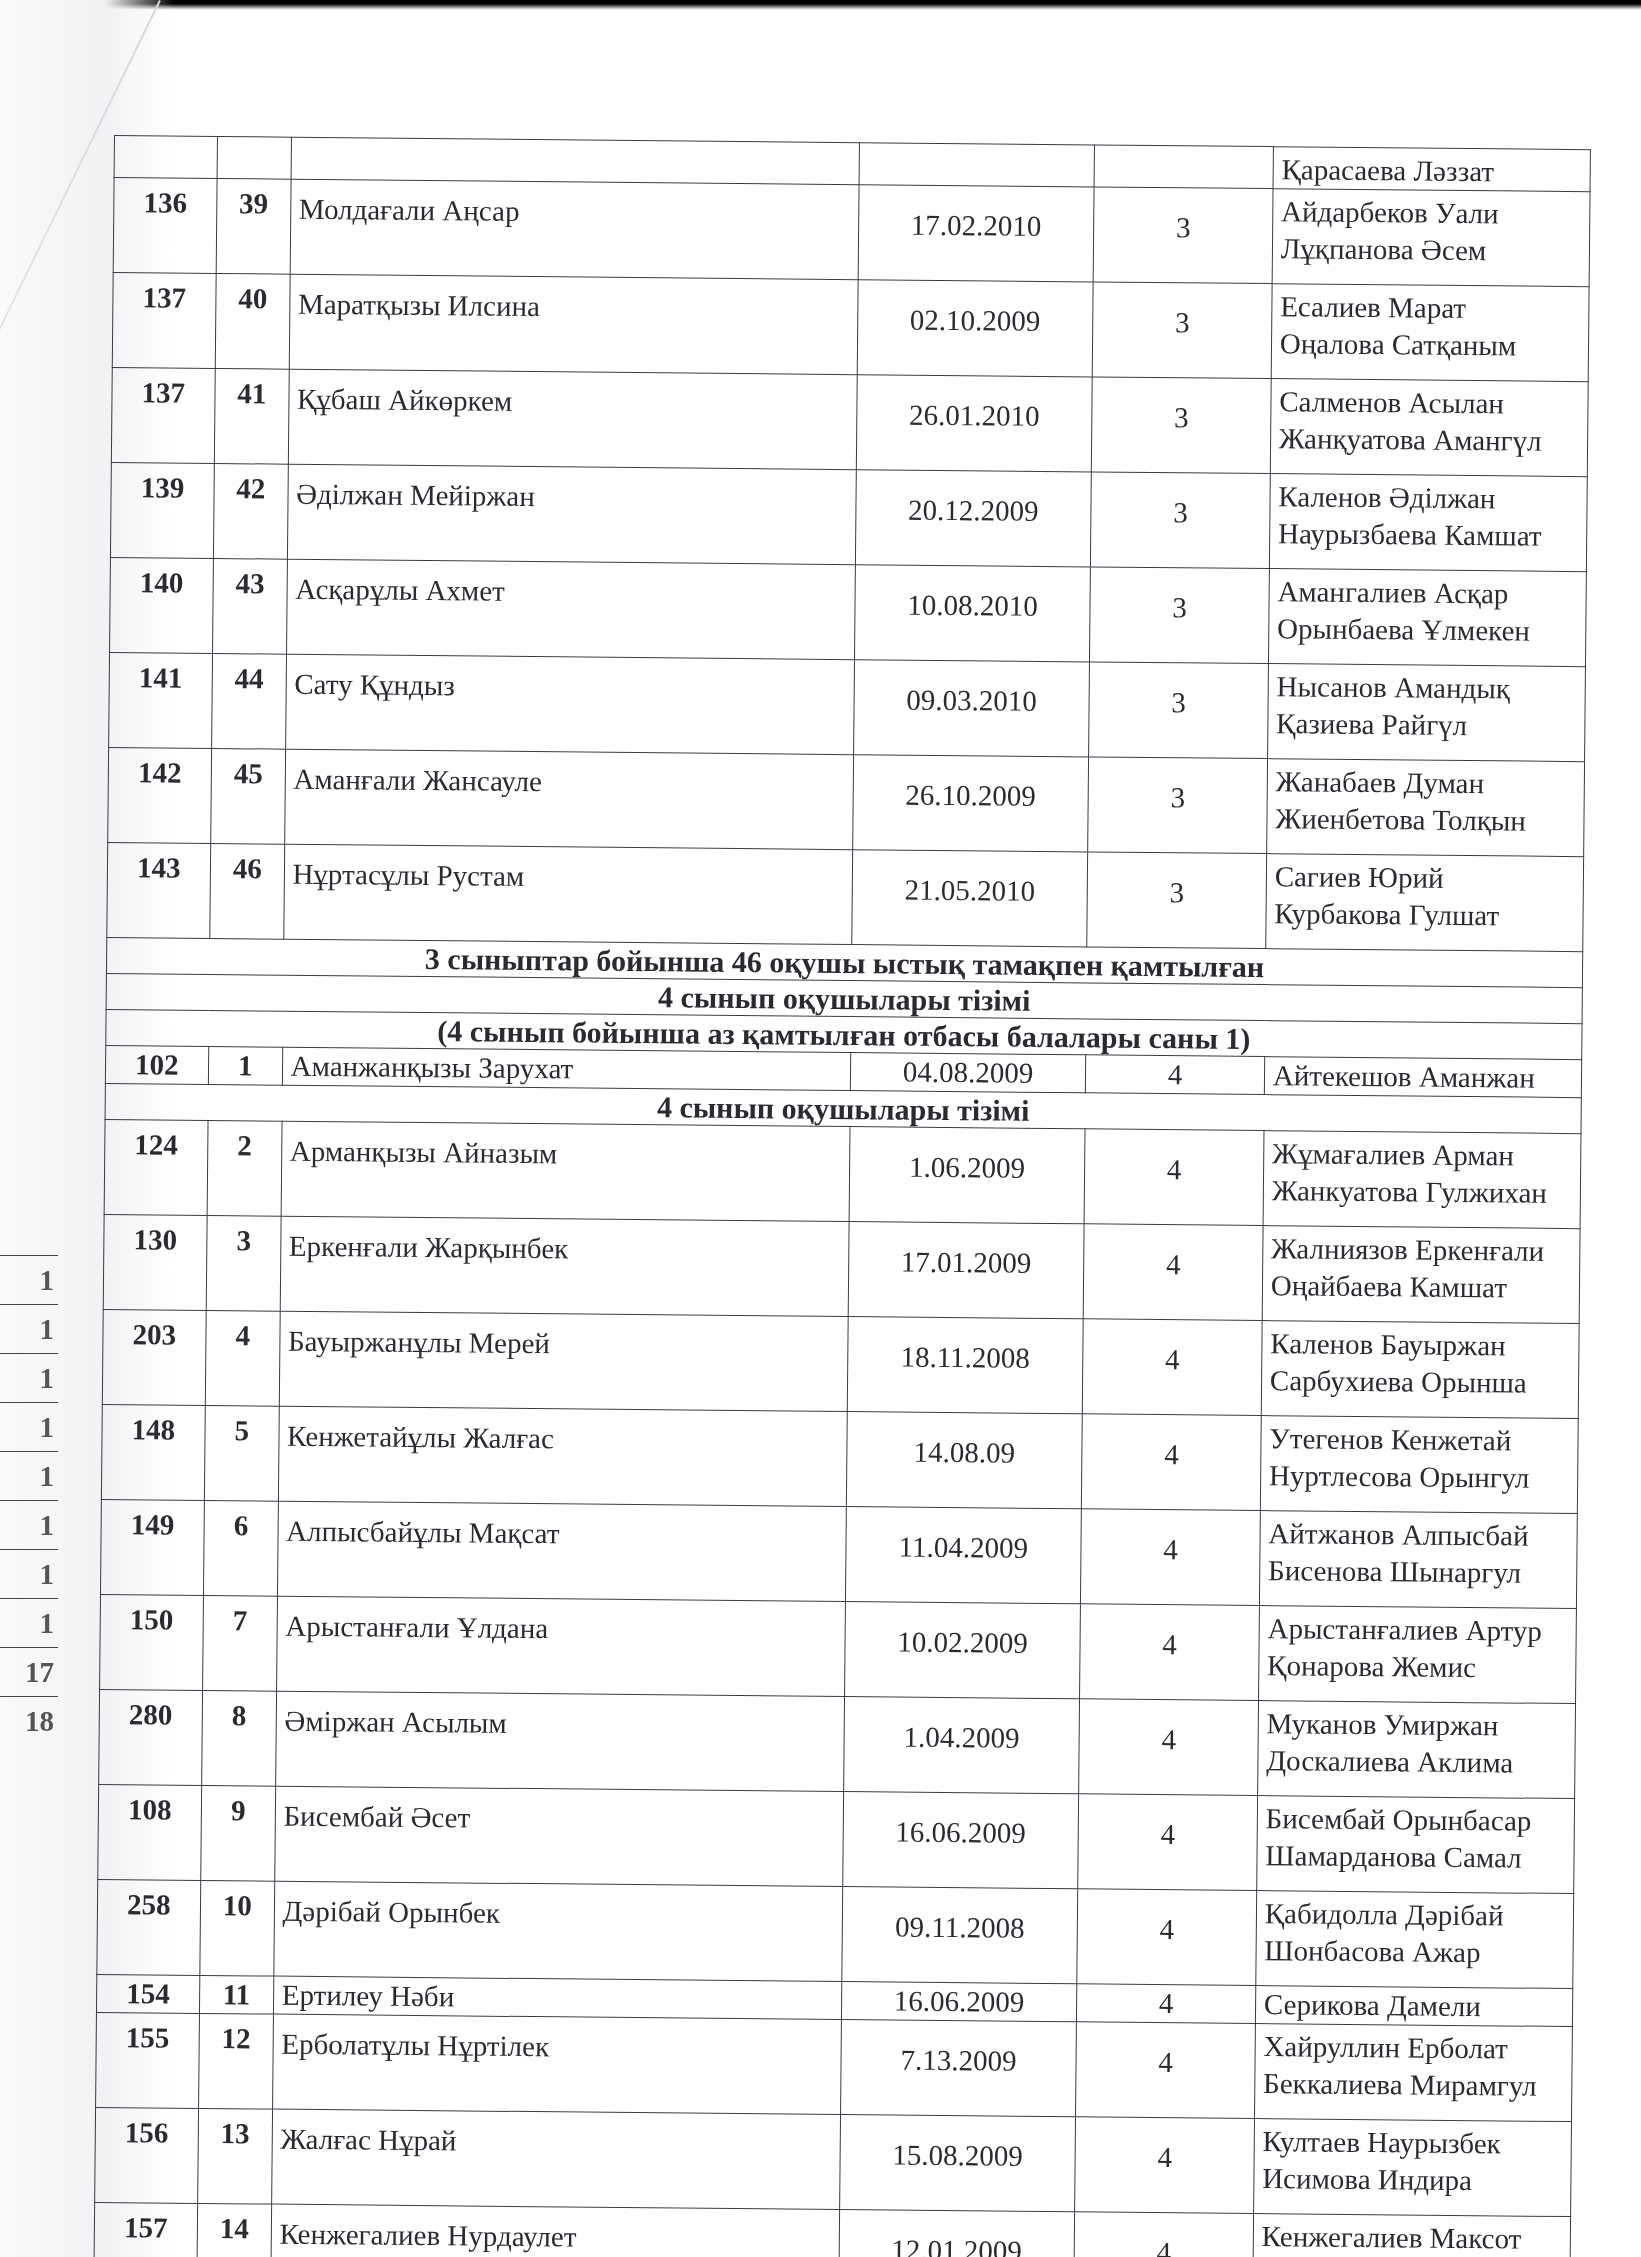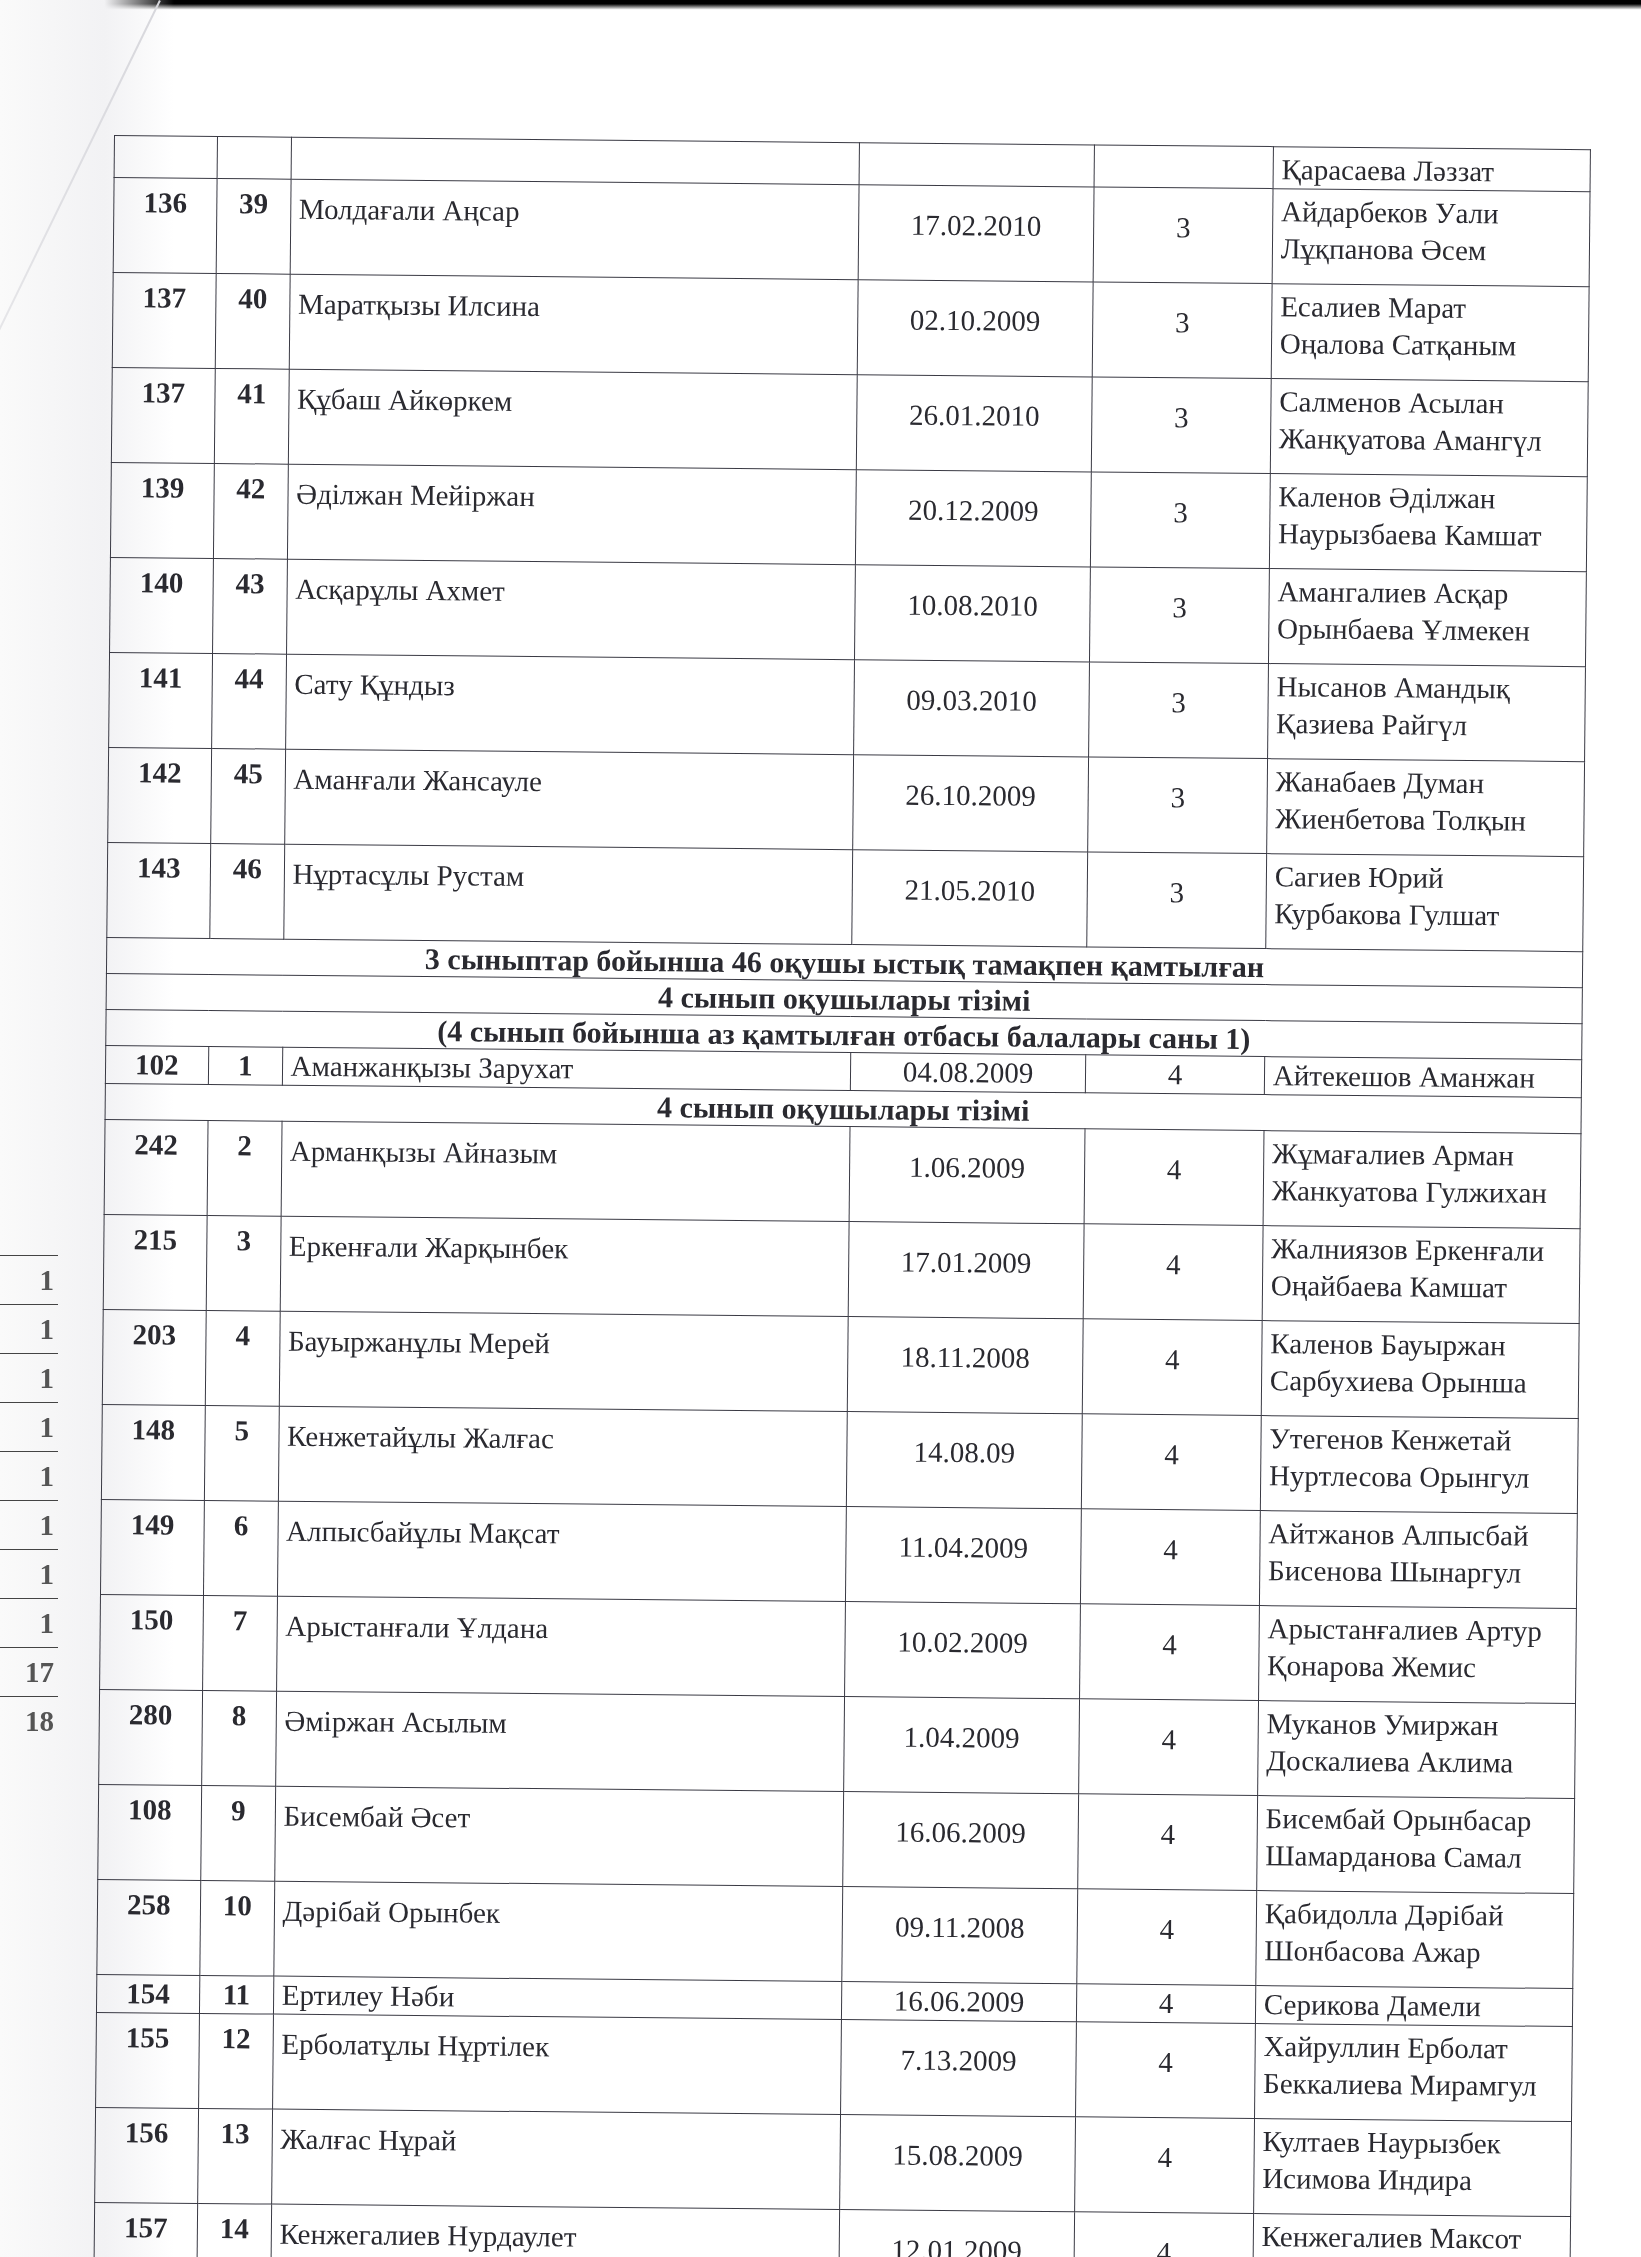--- a/index.html
+++ b/index.html
@@ -203,32 +203,32 @@
     <td class="date">04.08.2009</td>
     <td class="grade">4</td>
     <td class="parents">
             <span class="parent-line">Айтекешов Аманжан</span>
           </td>
   </tr>
         <tr class="section">
     <td colspan="6">4 сынып оқушылары тізімі</td>
   </tr>
         <tr class="row">
-    <td class="num">242</td>
+    <td class="num">124</td>
     <td class="idx">2</td>
     <td class="name">Арманқызы Айназым</td>
     <td class="date">1.06.2009</td>
     <td class="grade">4</td>
     <td class="parents">
             <span class="parent-line">Жұмағалиев Арман</span>
             <span class="parent-line">Жанкуатова Гулжихан</span>
           </td>
   </tr>
         <tr class="row">
-    <td class="num">215</td>
+    <td class="num">130</td>
     <td class="idx">3</td>
     <td class="name">Еркенғали Жарқынбек</td>
     <td class="date">17.01.2009</td>
     <td class="grade">4</td>
     <td class="parents">
             <span class="parent-line">Жалниязов Еркенғали</span>
             <span class="parent-line">Оңайбаева Камшат</span>
           </td>
   </tr>
         <tr class="row">

